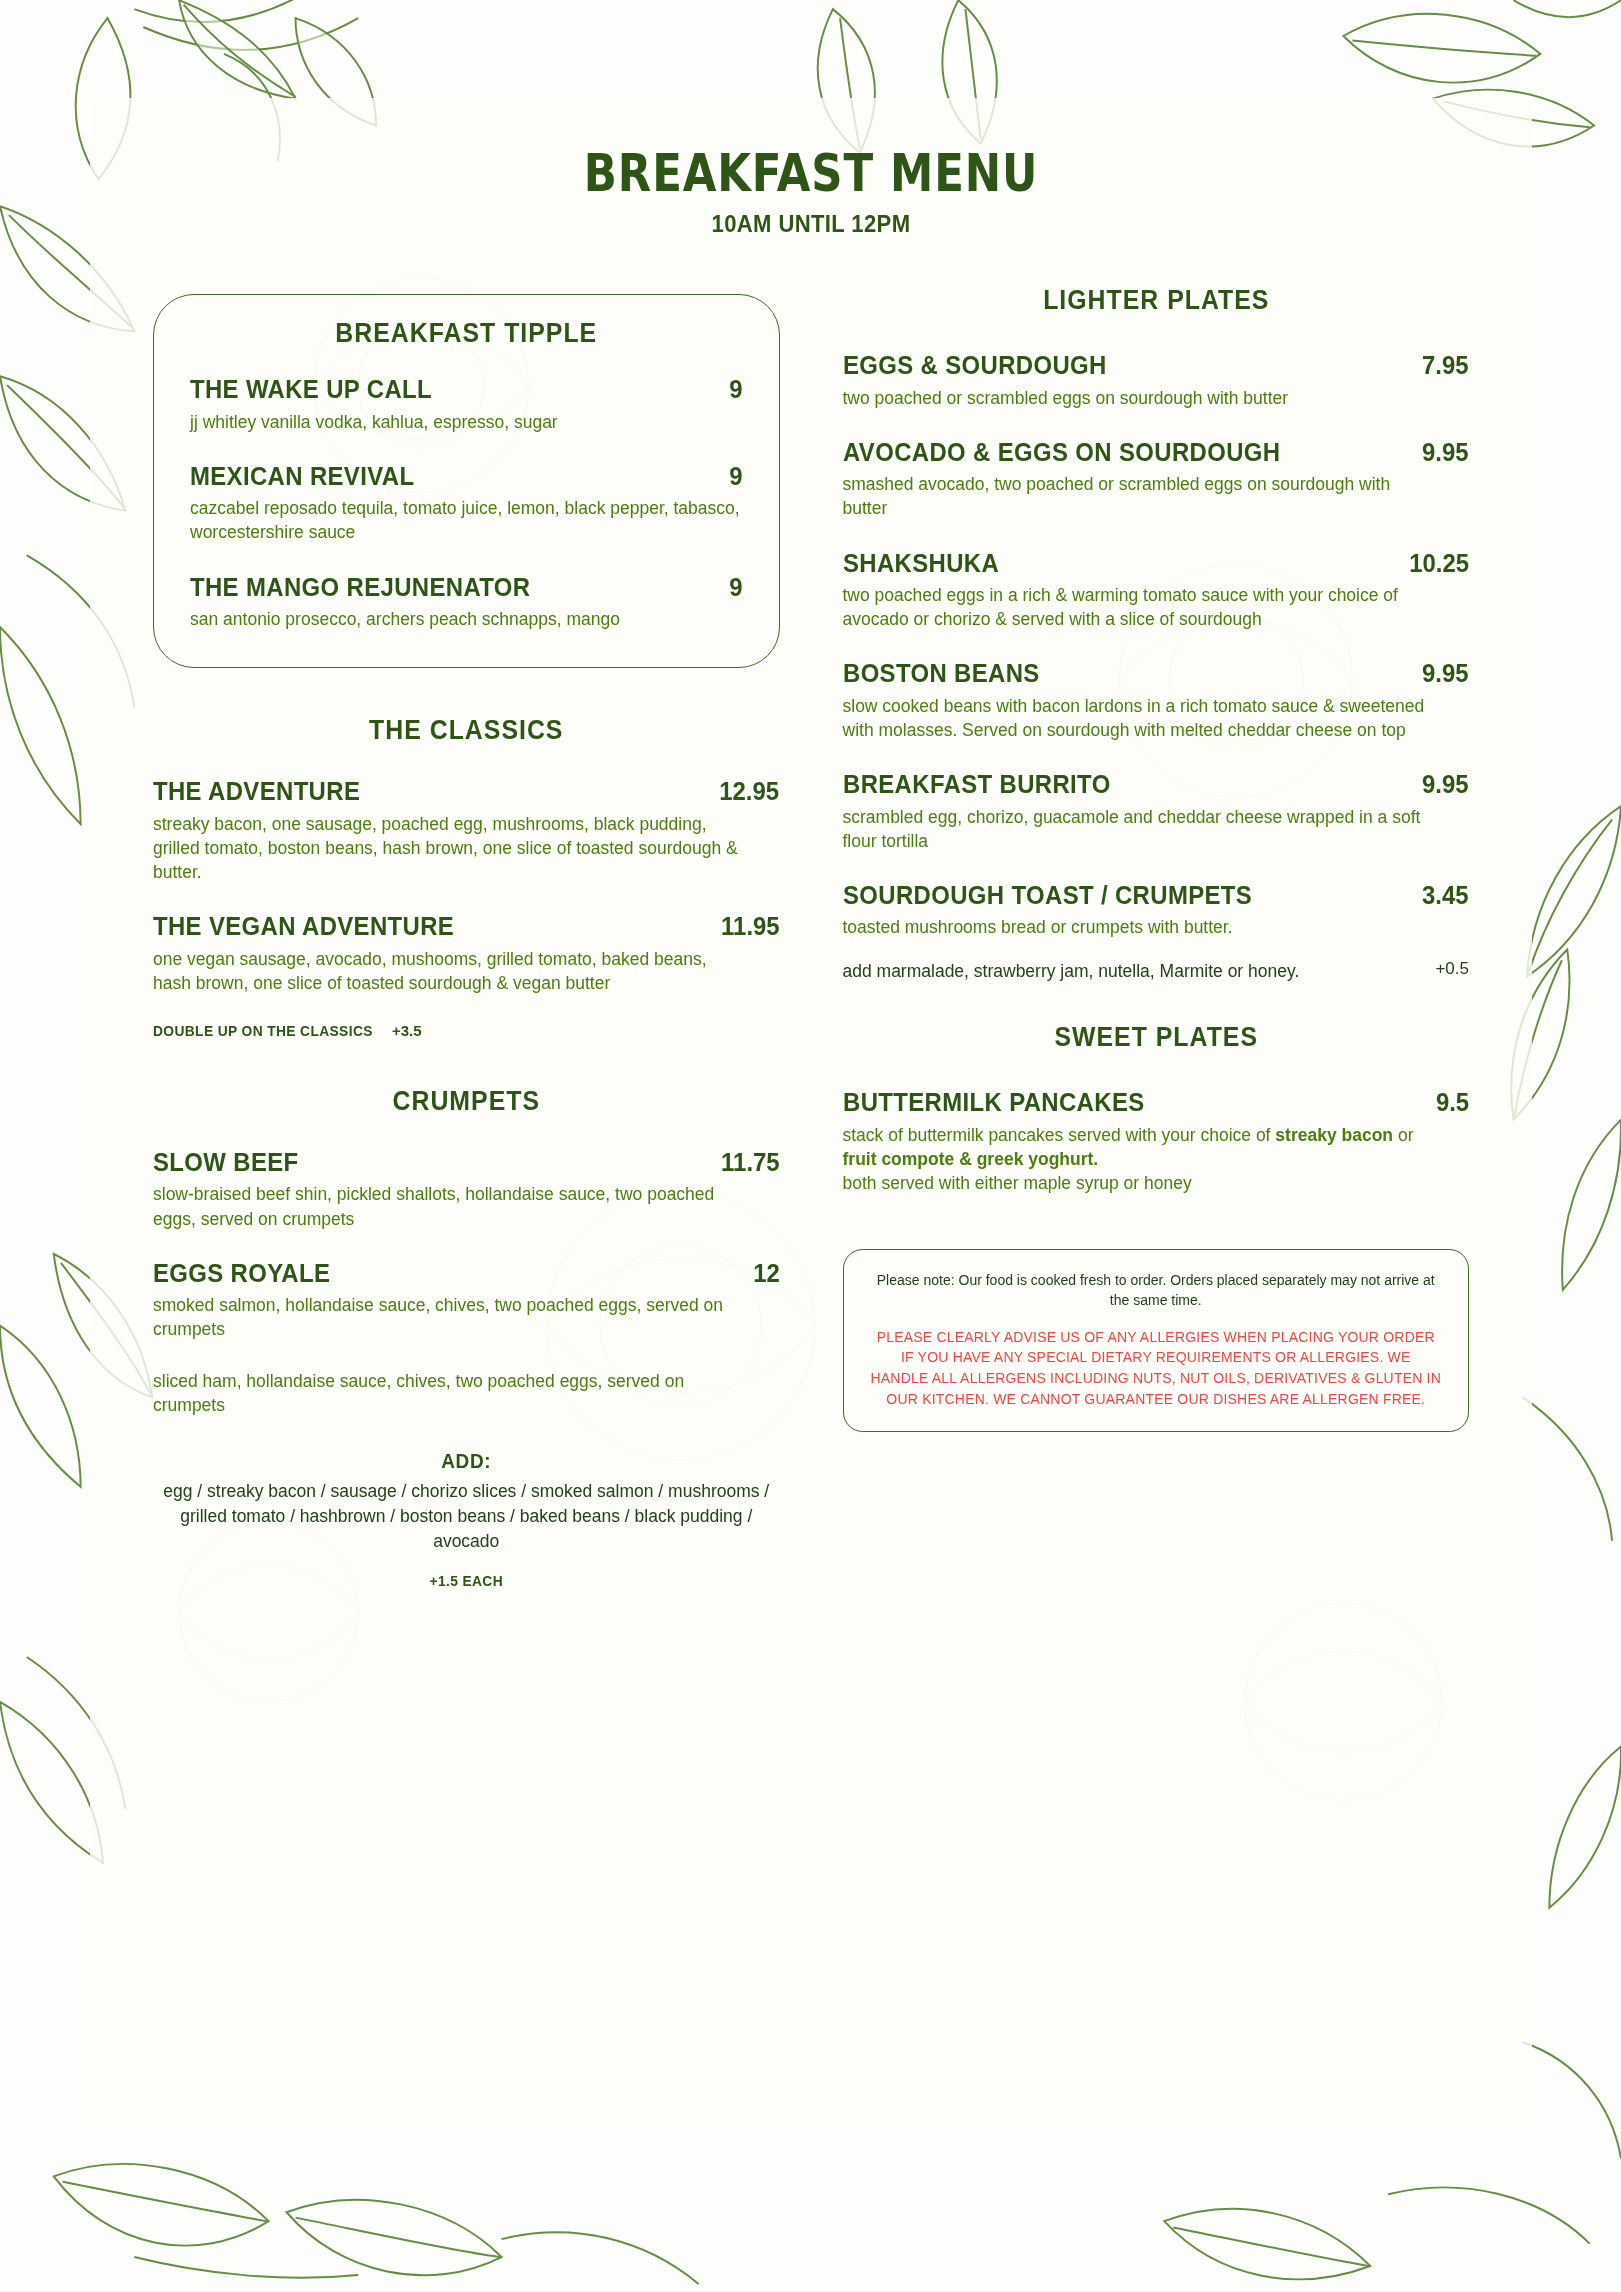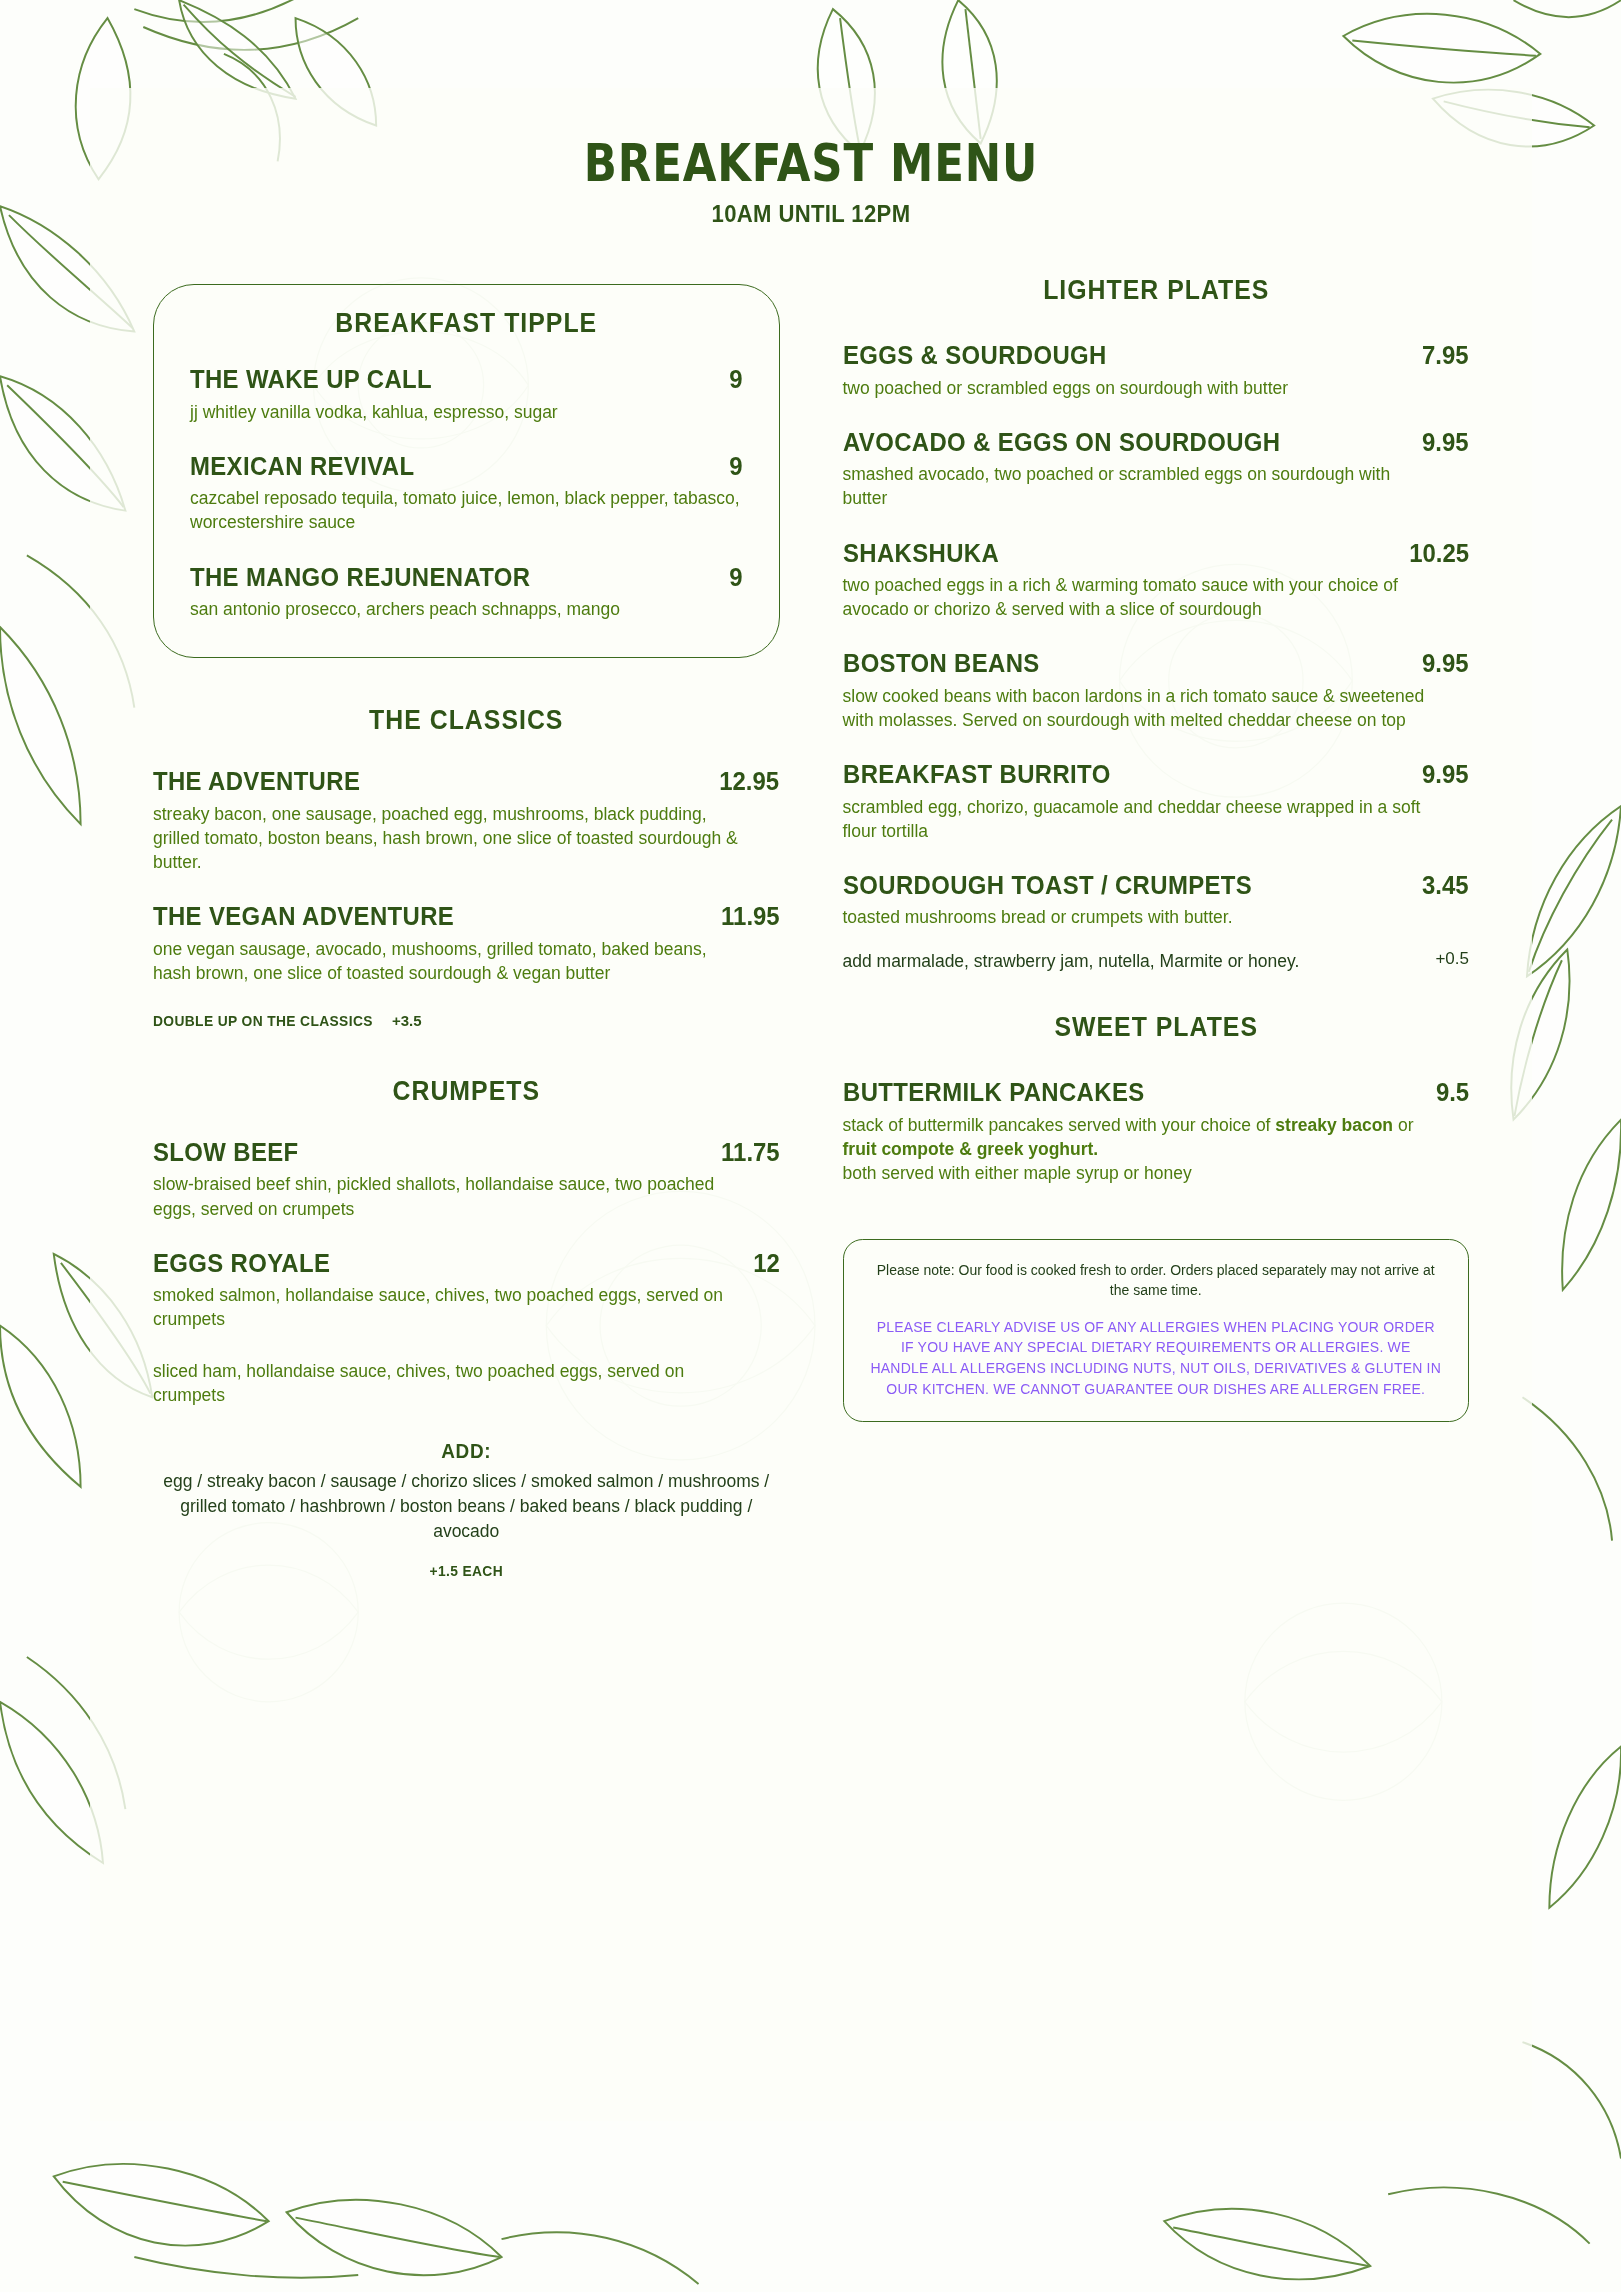--- a/index.html
+++ b/index.html
@@ -16,21 +16,21 @@
     position: absolute; inset: 0;
     background: #fdfefb;
     overflow: hidden;
   }
   .leafwrap { position: absolute; inset: 0; }
   .leafwrap svg { position: absolute; }
 
   
   .menu-card {
     position: absolute;
-    left: 90px; top: 88px;
+    left: 90px; top: 98px;
     width: 1442px; height: 2033px;
     background: rgba(252, 254, 249, 0.80);
   }
 
   .menu-inner {
     position: relative;
     padding: 45px 63px 0 63px;
     height: 100%;
   }
 
@@ -193,21 +193,21 @@
     text-align: center;
   }
   .note-top {
     font-size: 14px;
     line-height: 1.45;
     color: #23401a;
   }
   .note-main {
     font-size: 14px;
     line-height: 1.48;
-    color: #8b5cf6;
+    color: #ef4444;
     margin-top: 16px;
     text-transform: uppercase;
     letter-spacing: 0.2px;
   }
 </style>
 </head>
 <body>
 
 <div class="page-bg">
   <div class="leafwrap">

